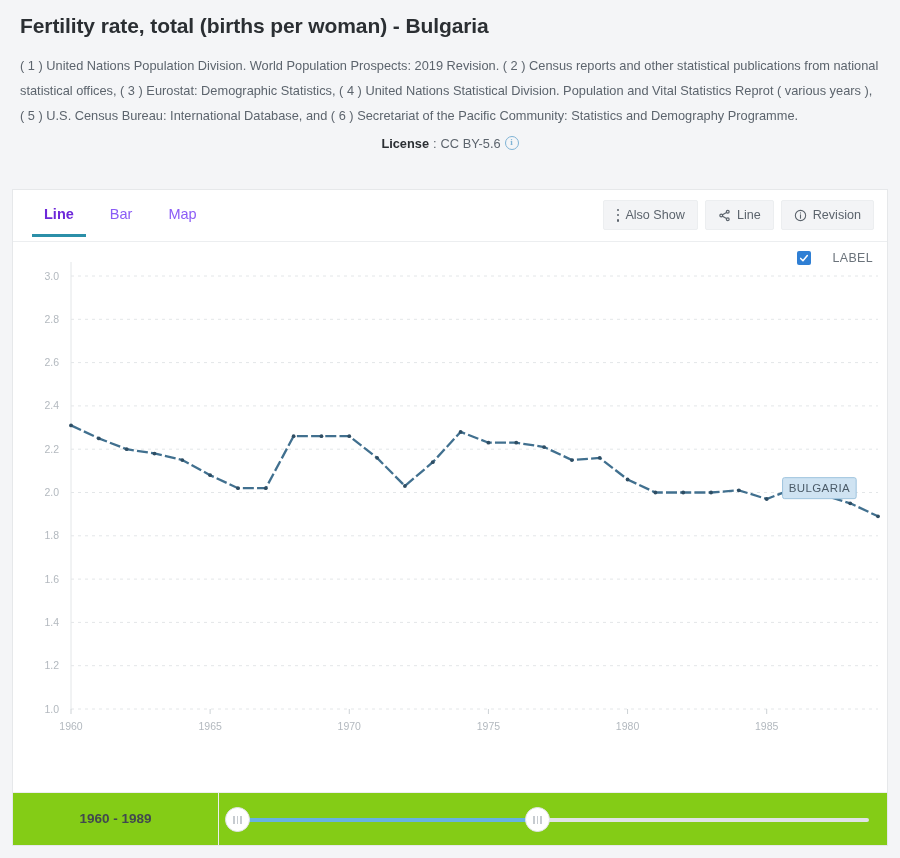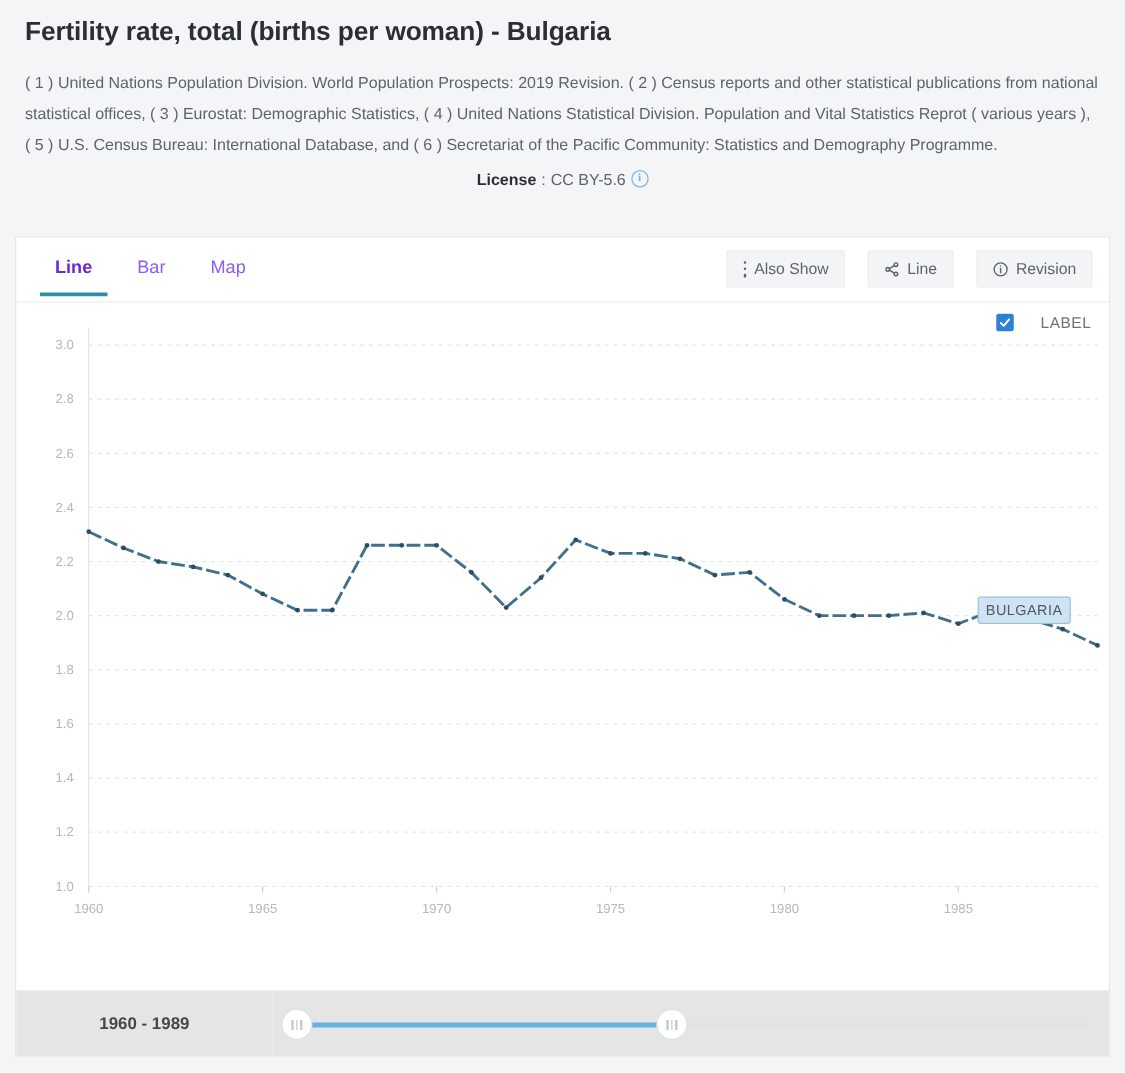--- a/index.html
+++ b/index.html
@@ -59,21 +59,21 @@
     font-size:14.5px;color:#8b5cf6;cursor:pointer;
     position:relative;background:transparent;border:none;
     font-family:"Liberation Sans", sans-serif;
   }
   .tab.active{color:#6d28d9;font-weight:600;}
   .tab.active::after{
     content:"";position:absolute;left:6px;right:6px;bottom:-1px;height:3px;
     background:#2b8fa8;
   }
   .toolbar{
-    position:absolute;right:13px;top:10px;display:flex;gap:18px;align-items:center;
+    position:absolute;right:13px;top:10px;display:flex;gap:7px;align-items:center;
   }
   .tbtn{
     display:flex;align-items:center;gap:6px;
     background:#f3f4f6;border:1px solid #eceef0;
     border-radius:2px;padding:7px 12px;
     font-size:12.6px;color:#5c646d;cursor:pointer;
     font-family:"Liberation Sans", sans-serif;
   }
   .tbtn svg{display:block;}
   .dots{
@@ -103,21 +103,21 @@
   .tickmark{stroke:#cdd2d6;stroke-width:1;}
   .series{fill:none;stroke:#41708f;stroke-width:2.3;stroke-dasharray:11 3.2;stroke-linecap:butt;}
   .pt{fill:#2e4d63;}
   .callout rect{fill:#cfe3f2;stroke:#9dc3dd;stroke-width:1;}
   .callout text{font-size:11.5px;fill:#4b5b68;font-family:"Liberation Sans", sans-serif;letter-spacing:.4px;}
 
   
   .sliderrow{
     position:absolute;left:0;right:0;bottom:0;height:52px;
     border-top:1px solid #eceef0;display:flex;align-items:center;
-    background:#e5e5e5;
+    background:#84cc16;
   }
   .rangelbl{
     width:206px;text-align:center;font-size:13.5px;font-weight:700;color:#41484f;
     border-right:1px solid #eceef0;line-height:52px;height:52px;box-sizing:border-box;
   }
   .track{position:relative;flex:1;height:52px;margin-right:18px;}
   .rail{position:absolute;left:18px;right:0;top:25px;height:4px;border-radius:2px;background:#e0e3e6;}
   .fill{position:absolute;left:18px;top:25px;height:4px;border-radius:2px;background:#67b2e0;width:300px;}
   .handle{
     position:absolute;top:14px;width:25px;height:25px;border-radius:50%;

